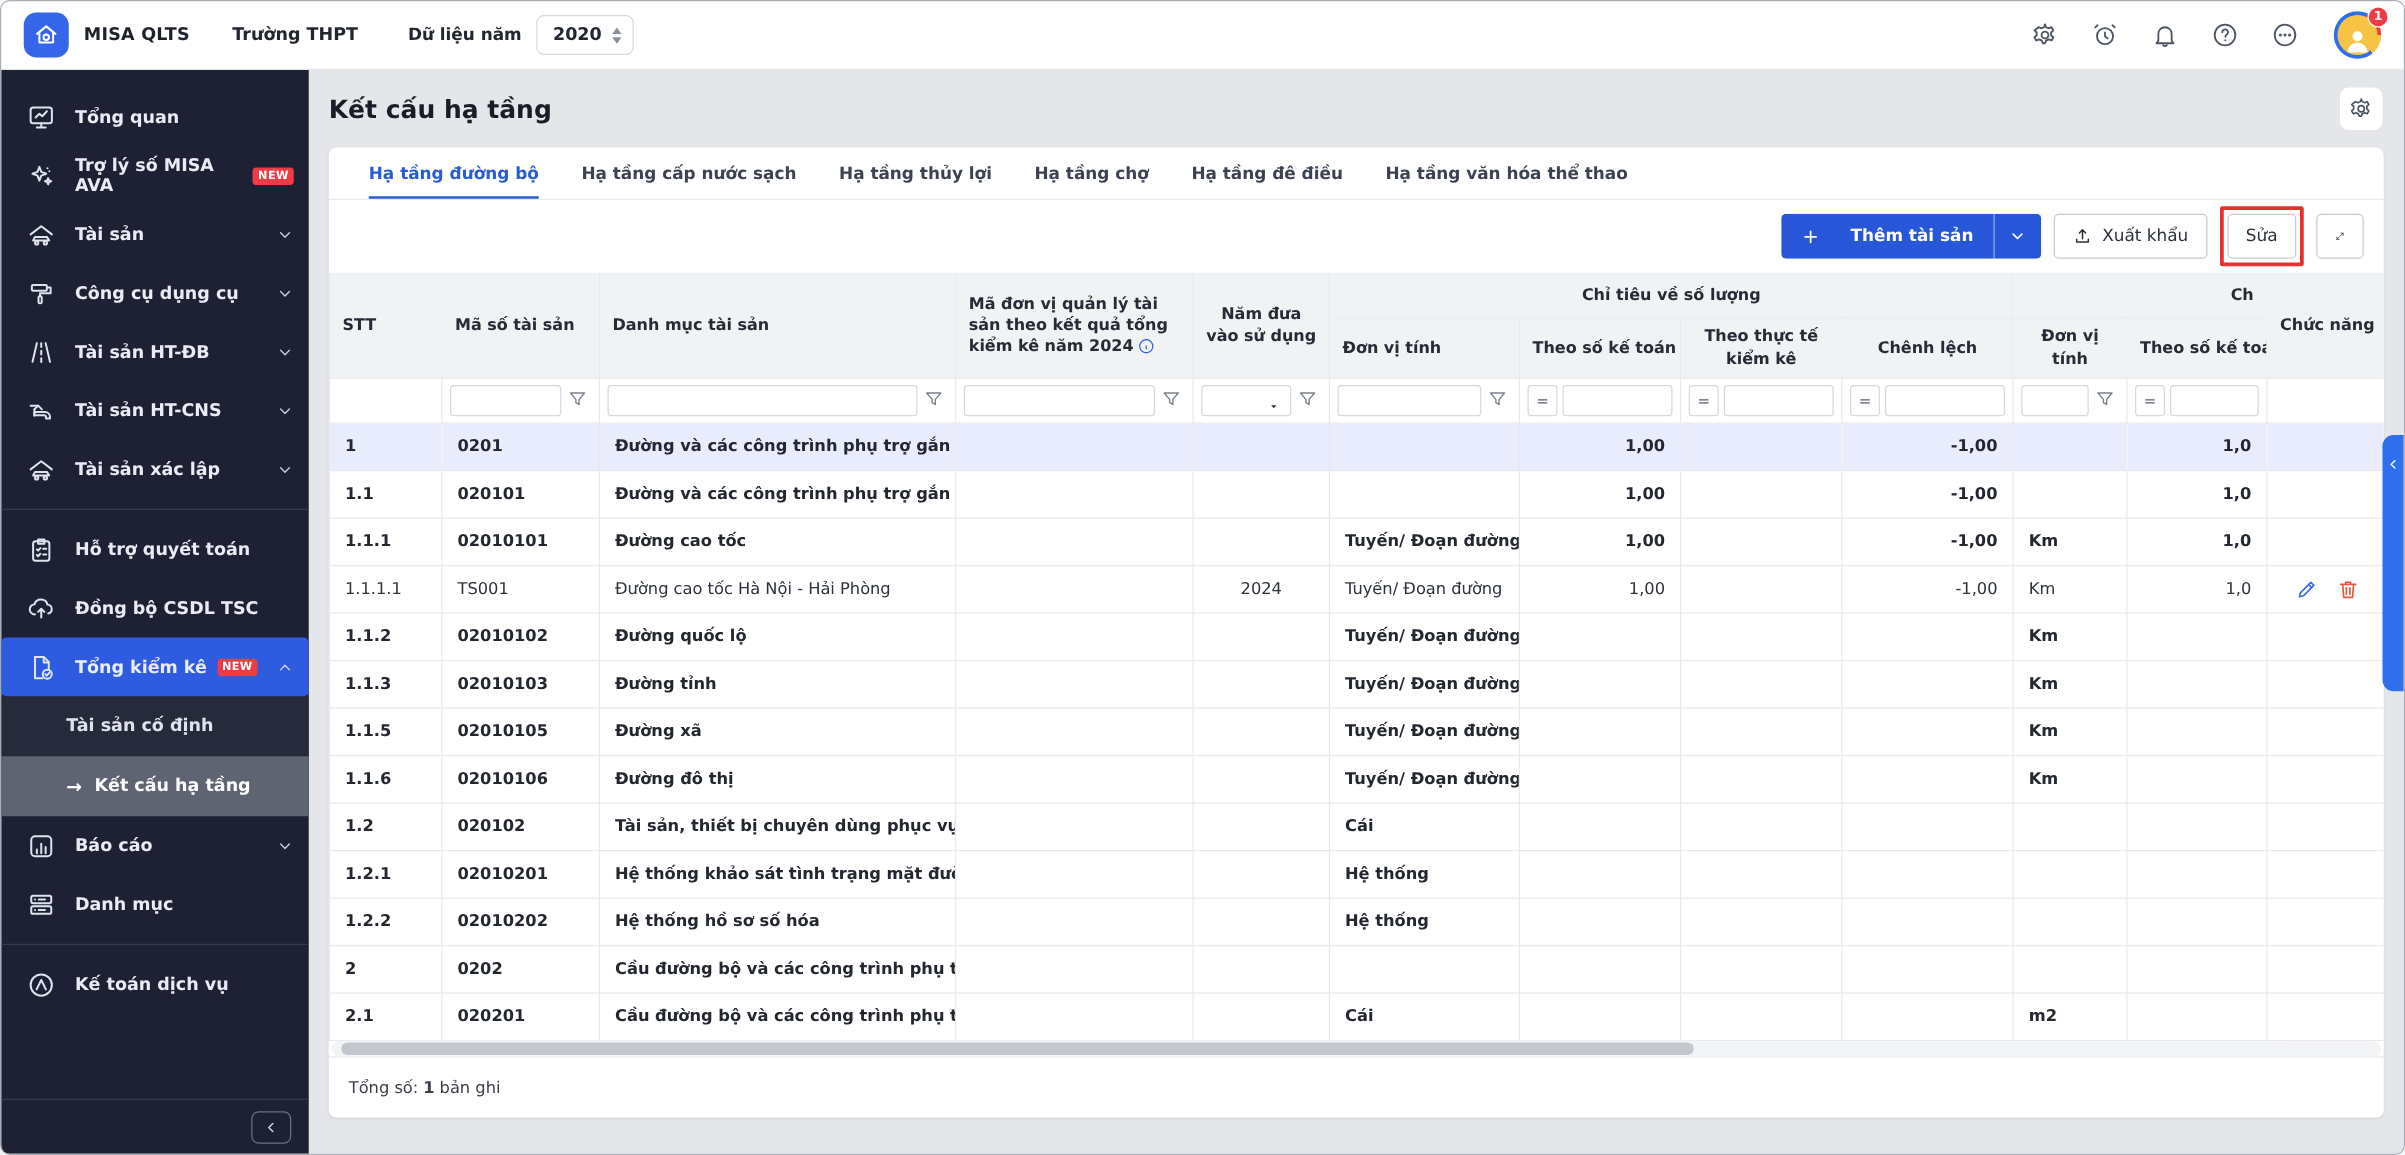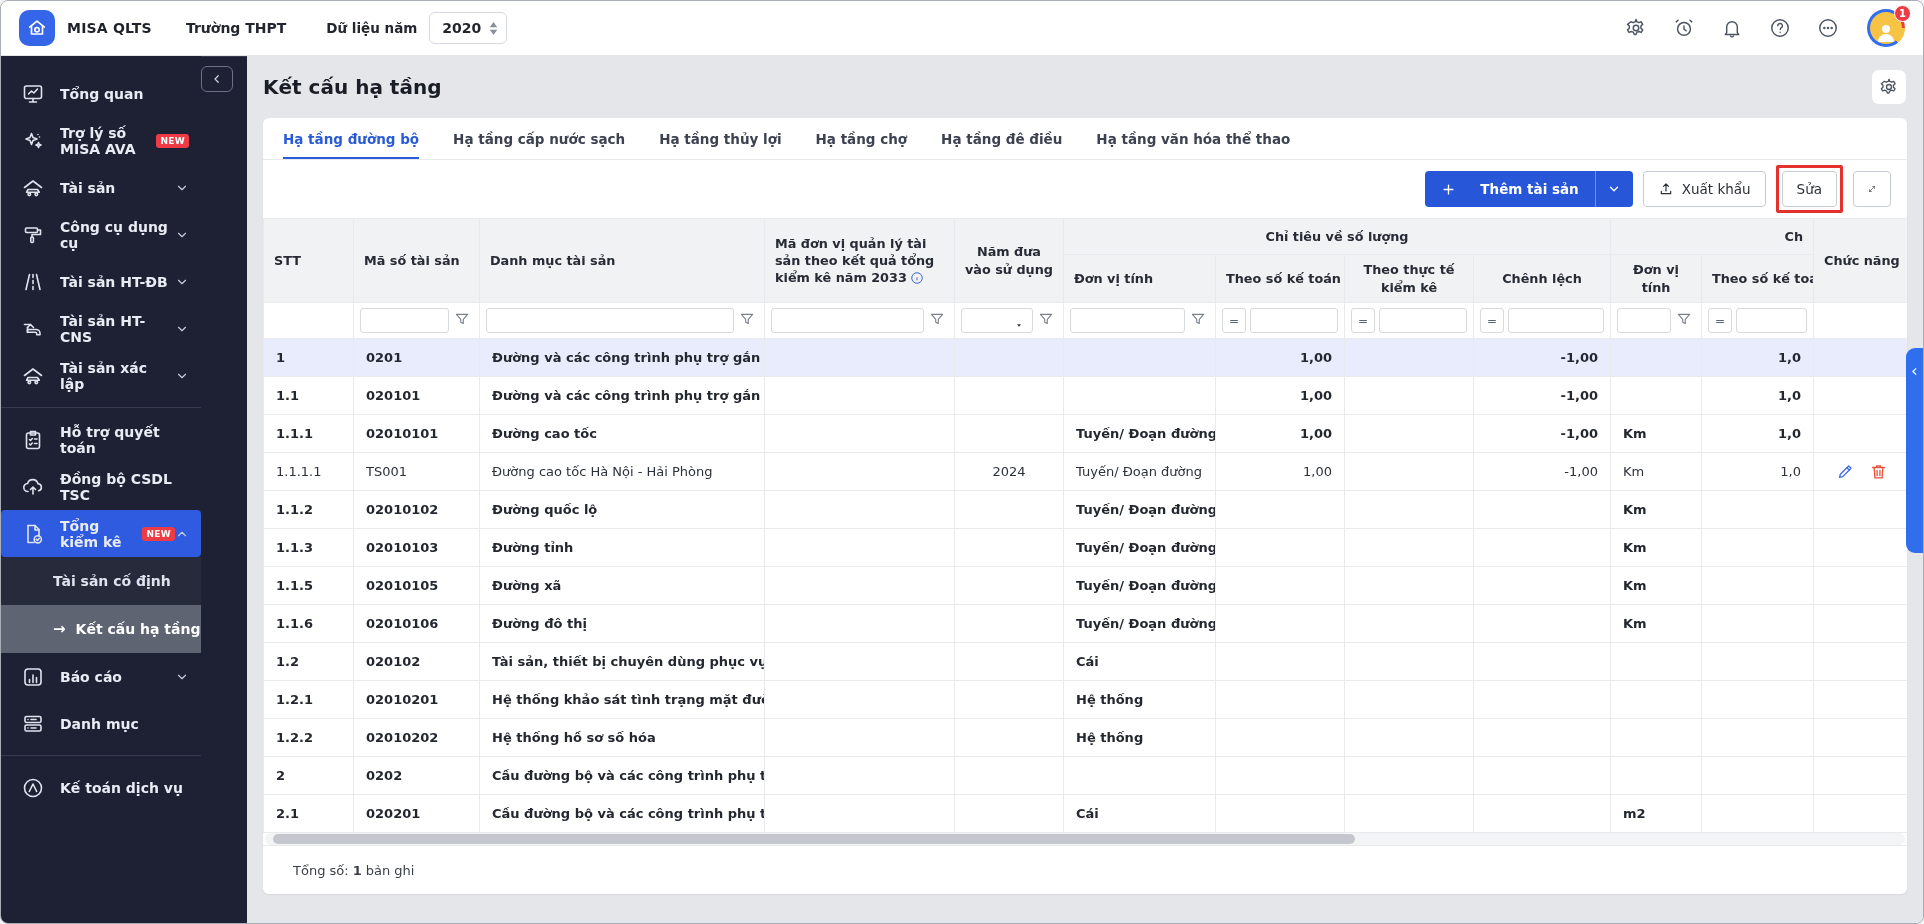--- a/index.html
+++ b/index.html
@@ -27,21 +27,21 @@
   .avatar-wrap { position:relative; width:38px; height:38px; margin-left:2px; cursor:pointer; }
   .avatar-ring { width:38px; height:38px; border-radius:50%;
                  background:conic-gradient(from 140deg,#2f6fed 0 68%,#e94235 68% 86%,#f6c344 86% 100%);
                  display:flex; align-items:center; justify-content:center; }
   .avatar { width:32px; height:32px; border-radius:50%; background:#f6c344; display:flex; align-items:flex-end; justify-content:center; overflow:hidden; }
   .avatar svg { width:24px; height:24px; fill:#fff; }
   .notif-badge { position:absolute; top:-4px; right:-6px; min-width:17px; height:17px; border-radius:9px; background:#ef3b46;
                  color:#fff; font-size:10px; font-weight:700; display:flex; align-items:center; justify-content:center; padding:0 4px; border:1.5px solid #fff; }
 
   
-  .sidebar { position:absolute; top:55px; left:0; bottom:0; width:246px; background:#1d2133; display:flex; flex-direction:row; z-index:20;justify-content:flex-end; }
+  .sidebar { position:absolute; top:55px; left:0; bottom:0; width:246px; background:#1d2133; display:flex; flex-direction:column; z-index:20;justify-content:flex-end; }
   .side-nav { flex:1; padding-top:14px; overflow:hidden; }
   .side-item { height:47px; display:flex; align-items:center; padding:0 12px 0 20px; color:#e9ecf4;
                font-size:14px; font-weight:600; cursor:pointer; position:relative; }
   .side-item .mi { width:24px; height:24px; margin-right:15px; flex:0 0 24px; }
   .side-item .mi svg { width:24px; height:24px; stroke:#dfe3ee; fill:none; stroke-width:1.6; stroke-linecap:round; stroke-linejoin:round; }
   .side-item.active { background:#2e5be0; border-radius:4px; }
   .side-item .chev { margin-left:auto; width:14px; height:14px; }
   .side-item .chev svg { width:14px; height:14px; stroke:#c7ccda; fill:none; stroke-width:2; stroke-linecap:round; stroke-linejoin:round; }
   .new-badge { background:#ef3b46; color:#fff; font-size:9px; font-weight:700; border-radius:3px; padding:2px 4px; margin-left:8px; letter-spacing:.3px; }
   .side-sub { height:48px; display:flex; align-items:center; padding-left:52px; color:#dfe3ee; font-size:14px; font-weight:600; cursor:pointer; background:#262a3b; }
@@ -55,21 +55,21 @@
   
   .main { position:absolute; left:246px; top:55px; right:0; bottom:0; background:#e4e6ea; padding:0 16px; }
   .page-head { height:62px; display:flex; align-items:center; }
   .page-title { font-size:20px; font-weight:700; color:#191d26; }
   .page-gear { margin-left:auto; width:36px; height:36px; background:#fff; border:1px solid #e4e6ea; border-radius:8px;
                display:flex; align-items:center; justify-content:center; cursor:pointer; }
   .page-gear svg { width:20px; height:20px; stroke:#4d5563; fill:none; stroke-width:1.6; stroke-linecap:round; stroke-linejoin:round; }
 
   .card { background:#fff; border-radius:6px; height:776px; display:flex; flex-direction:column; box-shadow:0 1px 2px rgba(20,24,40,.06); overflow:hidden; }
 
-  .tabs { height:42px; display:flex; align-items:stretch; padding:0 20px; border-bottom:1px solid #e7e9ec; gap:34px; }
+  .tabs { height:42px; display:flex; align-items:stretch; padding:0 32px; border-bottom:1px solid #e7e9ec; gap:34px; }
   .tab { display:flex; align-items:center; font-size:13.5px; font-weight:600; color:#3c4250; cursor:pointer; position:relative; white-space:nowrap; }
   .tab.active { color:#2a5bd7; }
   .tab.active::after { content:""; position:absolute; left:0; right:0; bottom:0; height:2.5px; background:#2a5bd7; }
 
   .toolbar { height:58px; display:flex; align-items:center; justify-content:flex-end; gap:10px; padding:0 16px; }
   .btn { height:36px; border-radius:4px; border:1px solid #c7ccd4; background:#fff; color:#2b3038;
          font-size:13.5px; font-weight:400; display:flex; align-items:center; gap:8px; padding:0 14px; cursor:pointer; font-family:inherit; }
   .btn svg { width:16px; height:16px; stroke:#2b3038; fill:none; stroke-width:1.8; stroke-linecap:round; stroke-linejoin:round; }
   .split { display:flex; height:36px; border-radius:4px; overflow:hidden; }
   .split .btn-add { background:#2757d8; border:none; color:#fff; height:36px; font-size:13.5px; font-weight:700;
@@ -111,21 +111,21 @@
   td.center { text-align:center; }
   td.actions { text-align:center; padding:0 6px; }
   .row-ic { display:inline-flex; width:19px; height:19px; margin:0 7px; cursor:pointer; vertical-align:middle; }
   .row-ic svg { width:19px; height:19px; fill:none; stroke-width:1.7; stroke-linecap:round; stroke-linejoin:round; }
   .row-ic.edit svg { stroke:#3c6ce7; }
   .row-ic.del svg { stroke:#e8553f; }
 
   .hscroll { height:12px; margin:0 2px; background:#f3f4f6; border-radius:6px; position:relative; }
   .hthumb { position:absolute; top:1px; left:8px; height:10px; width:66%; background:#c4c8ce; border-radius:5px; cursor:pointer; }
 
-  .card-foot { flex:1; border-top:1px solid #e7e9ec; display:flex; align-items:center; padding:0 30px; font-size:13px; color:#3a3f47; }
+  .card-foot { flex:1; border-top:1px solid #e7e9ec; display:flex; align-items:center; padding:0 16px; font-size:13px; color:#3a3f47; }
   .card-foot b { margin:0 4px; }
 
   
   .right-handle { position:absolute; right:0; top:347px; width:17px; height:205px; background:#2f6fed;
                   border-radius:9px 0 0 9px; z-index:40; cursor:pointer; }
   .right-handle svg { width:11px; height:11px; stroke:#fff; fill:none; stroke-width:2.4; stroke-linecap:round; stroke-linejoin:round;
                       position:absolute; top:18px; left:3px; }
 </style>
 </head>
 <body>
@@ -422,21 +422,21 @@
               <col style="width:91px">
               <col style="width:112px">
               <col style="width:96px">
           </colgroup>
           <thead>
             <tr class="gr">
               <th class="lbl left" rowspan="2">STT</th>
               <th class="lbl left" rowspan="2">Mã số tài sản</th>
               <th class="lbl left" rowspan="2">Danh mục tài sản</th>
               <th class="lbl left wrap" rowspan="2">
-                <span>Mã đơn vị quản lý tài sản theo kết quả tổng kiểm kê năm 2033</span><span class="info-ic">
+                <span>Mã đơn vị quản lý tài sản theo kết quả tổng kiểm kê năm 2024</span><span class="info-ic">
                     <svg viewBox="0 0 24 24">
                       <circle cx="12" cy="12" r="9"></circle>
                       <path d="M12 11v5"></path>
                       <path d="M12 7.5h.01"></path>
                     </svg>
                   </span>
               </th>
               <th class="lbl wrap" rowspan="2">Năm đưa vào sử dụng</th>
               <th class="lbl" colspan="4">Chỉ tiêu về số lượng</th>
               <th class="lbl g2" colspan="2">Ch</th>

